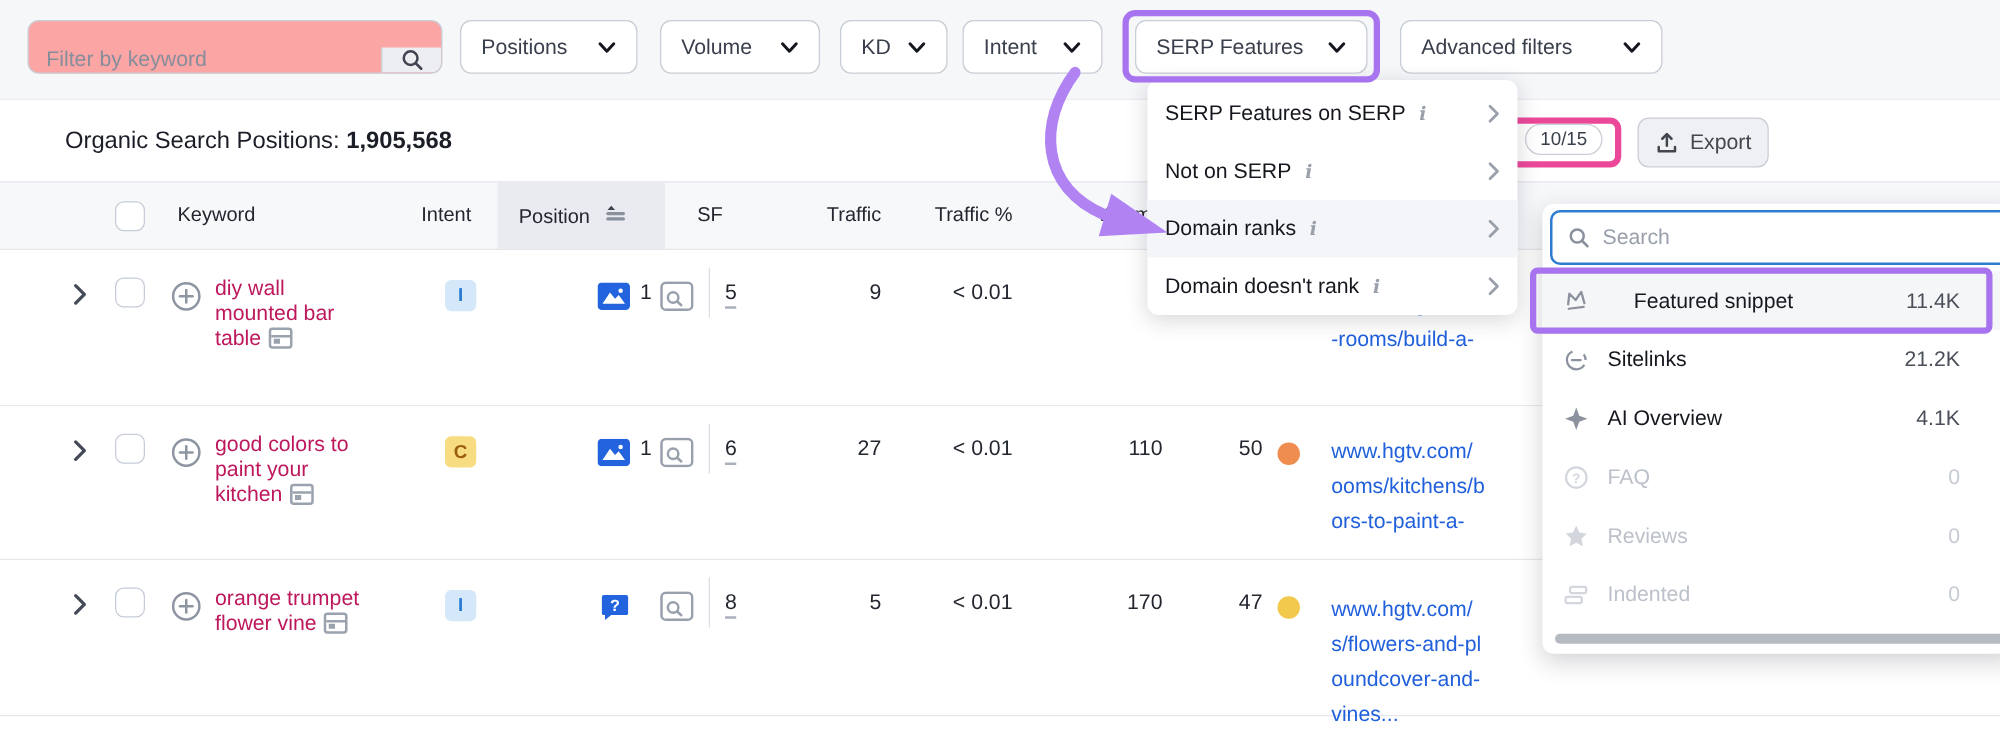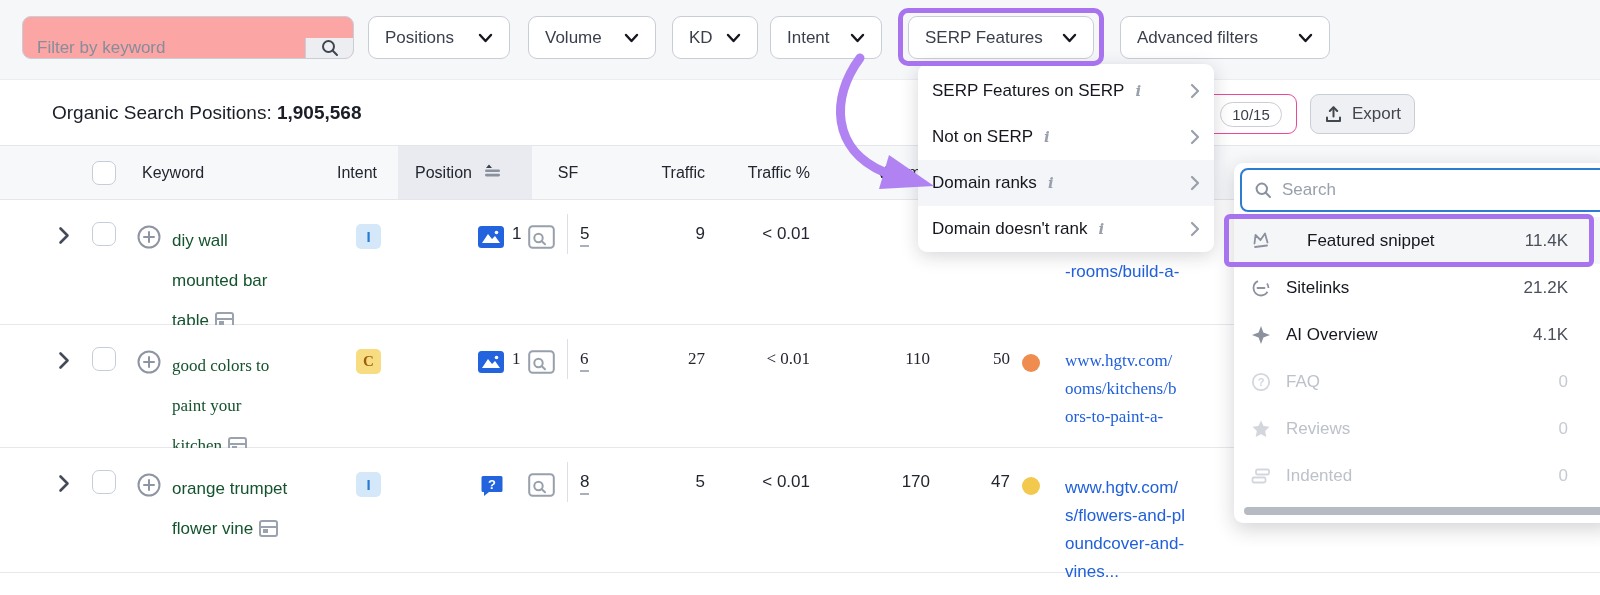--- a/index.html
+++ b/index.html
@@ -12,33 +12,33 @@
   .kw-filter input { flex:1; border:none; outline:none; padding:0 14px; font-size:17px; color:#3a3f4c; font-family:inherit; background:transparent; }
   .kw-filter input::placeholder { color:#868d9b; }
   .kw-search-btn { width:48px; background:#eceef2; border-left:1px solid #c9cdd6; display:flex; align-items:center; justify-content:center; cursor:pointer; }
   .fbtn { position:absolute; top:16px; height:43px; background:#fff; border:1px solid #c9cdd6; border-radius:9px; display:flex; align-items:center; justify-content:space-between; padding:0 16px; font-size:17px; color:#3a3f4c; cursor:pointer; }
   .fbtn .chev { margin-left:12px; display:flex; }
   .hl-box { position:absolute; border:5px solid #a873ee; border-radius:10px; z-index:40; pointer-events:none; }
 
   
   .summary-title { position:absolute; left:52px; top:102px; font-size:19px; color:#1b1e27; }
   .summary-title b { font-weight:bold; }
-  .columns-btn { position:absolute; left:1205px; top:94px; width:92px; height:40px; background:#fff; border:1px solid #ec4899; border-radius:9px; display:flex; align-items:center; justify-content:center; cursor:pointer; z-index:1; }
+  .columns-btn { position:absolute; left:1205px; top:94px; width:92px; height:40px; background:#fff; border:5px solid #ec4899; border-radius:9px; display:flex; align-items:flex-start; justify-content:center; cursor:pointer; z-index:1; }
   .columns-pill { border:1px solid #c9cdd6; border-radius:999px; padding:3px 11px; font-size:15px; color:#3a3f4c; }
   .export-btn { position:absolute; left:1310px; top:94px; width:105px; height:40px; background:#eff0f3; border:1px solid #c9cdd6; border-radius:9px; display:flex; align-items:center; justify-content:center; gap:9px; font-size:17px; color:#42464f; cursor:pointer; }
 
   
   .thead { position:absolute; left:0; top:145px; width:1600px; height:55px; background:#f7f8fa; border-top:1px solid #e4e6ea; border-bottom:1px solid #e4e6ea; font-size:16px; color:#23262f; }
   .pos-col-bg { position:absolute; left:398px; top:0; width:134px; height:53px; background:#e9ebf0; }
   .th { position:absolute; top:18px; }
   .cb { position:absolute; width:24px; height:24px; background:#fff; border:1.5px solid #c6ccd8; border-radius:7px; cursor:pointer; }
   .row { position:absolute; left:0; width:1600px; border-bottom:1px solid #e6e8ec; background:#fff; font-size:17px; color:#23262f; }
   .cell { position:absolute; top:24px; }
   .num-r { text-align:right; }
-  .kwlink { color:#14532d; line-height:40px; width:118px; cursor:pointer; }
+  .kwlink { color:#be185d; line-height:20px; width:118px; cursor:pointer; }
   .serp-pg-ic { display:inline-block; width:19px; height:17px; border:2px solid #9aa2ae; border-radius:3px; vertical-align:-3px; margin-left:6px; position:relative; }
   .serp-pg-ic:before { content:""; position:absolute; left:0; right:0; top:4px; height:2px; background:#9aa2ae; }
   .serp-pg-ic:after { content:""; position:absolute; left:2px; bottom:2px; width:5px; height:4px; background:#9aa2ae; }
   .intent-badge { width:25px; height:25px; border-radius:5px; display:flex; align-items:center; justify-content:center; font-size:15px; font-weight:bold; }
   .intent-I { background:#d4e8fa; color:#2a7ad4; }
   .intent-C { background:#f8dc82; color:#9c5f10; }
   .sf-num { border-bottom:2px dashed #aab0bb; padding-bottom:2px; cursor:pointer; }
   .vdiv { position:absolute; left:567px; top:14px; width:1px; height:40px; background:#dcdfe5; }
   .kd-dot { position:absolute; width:18px; height:18px; border-radius:50%; top:29px; }
   .urlcell { position:absolute; left:1065px; width:155px; color:#2160db; line-height:28px; font-size:17px; cursor:pointer; }
@@ -216,21 +216,21 @@
     <div class="cell num-r" style="left:625px;width:80px;">9</div>
     <div class="cell num-r" style="left:715px;width:95px;">&lt; 0.01</div>
     <div class="cell num-r" style="left:840px;width:90px;"></div>
     <div class="urlcell" style="top:30px;">
       <div>oms/living-an</div>
       <div>-rooms/build-a-</div>
       <div></div>
     </div>
   </div>
 
-  <div class="row" style="top:325px;height:123px;font-family:Liberation Serif, serif;">
+  <div class="row" style="top:325px;height:123px;">
     <span class="cell" style="left:58px;top:26px;">
         <svg width="12" height="19" viewBox="0 0 12 19">
           <polyline points="2.5,2.5 9.5,9.5 2.5,16.5" fill="none" stroke="#444a57" stroke-width="2.6" stroke-linecap="round" stroke-linejoin="round"></polyline>
         </svg>
       </span>
     <div class="cb" style="left:92px;top:22px;"></div>
     <span class="cell" style="left:137px;top:25px;">
         <svg width="24" height="24" viewBox="0 0 24 24">
           <circle cx="12" cy="12" r="10.5" fill="none" stroke="#8e95a2" stroke-width="2"></circle>
           <line x1="12" y1="7" x2="12" y2="17" stroke="#8e95a2" stroke-width="2" stroke-linecap="round"></line>

